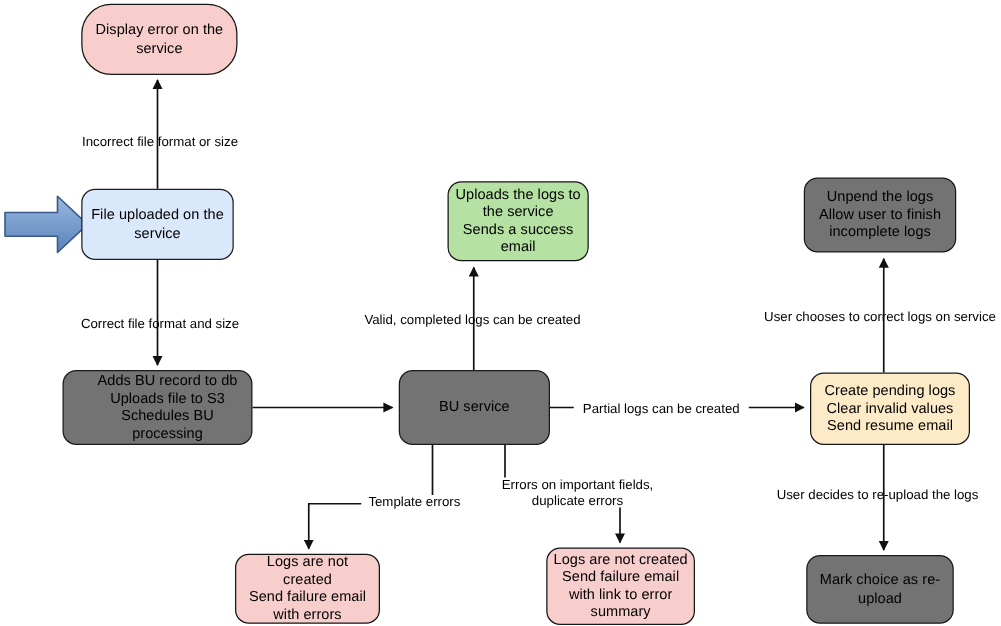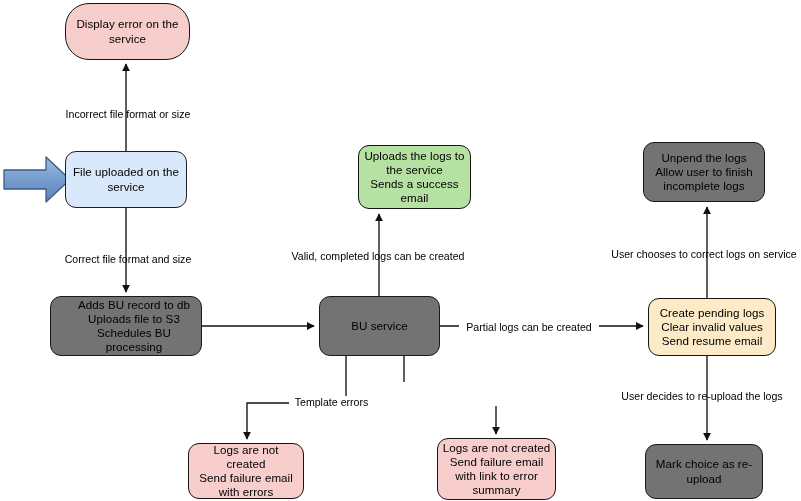--- a/index.html
+++ b/index.html
@@ -146,16 +146,18 @@
   <div class="edge-label" style="left:58px; top:253px; width:140px;">Correct file format and size</div>
 
   <div class="edge-label" style="left:283px; top:250px; width:190px;">Valid, completed logs can be created</div>
 
   <div class="edge-label" style="left:459px; top:321px; width:140px; background:#ffffff;">Partial logs can be created</div>
 
   <div class="edge-label" style="left:606px; top:248px; width:196px;">User chooses to correct logs on service</div>
 
   <div class="edge-label" style="left:289px; top:396px; width:85px; background:#ffffff;">Template errors</div>
 
+  <div class="edge-label" style="left:392px; top:382px; width:140px;">Errors on important fields,
+duplicate errors</div>
 
   <div class="edge-label" style="left:613px; top:390px; width:178px;">User decides to re-upload the logs</div>
 
 </div>
 
 </body></html>

